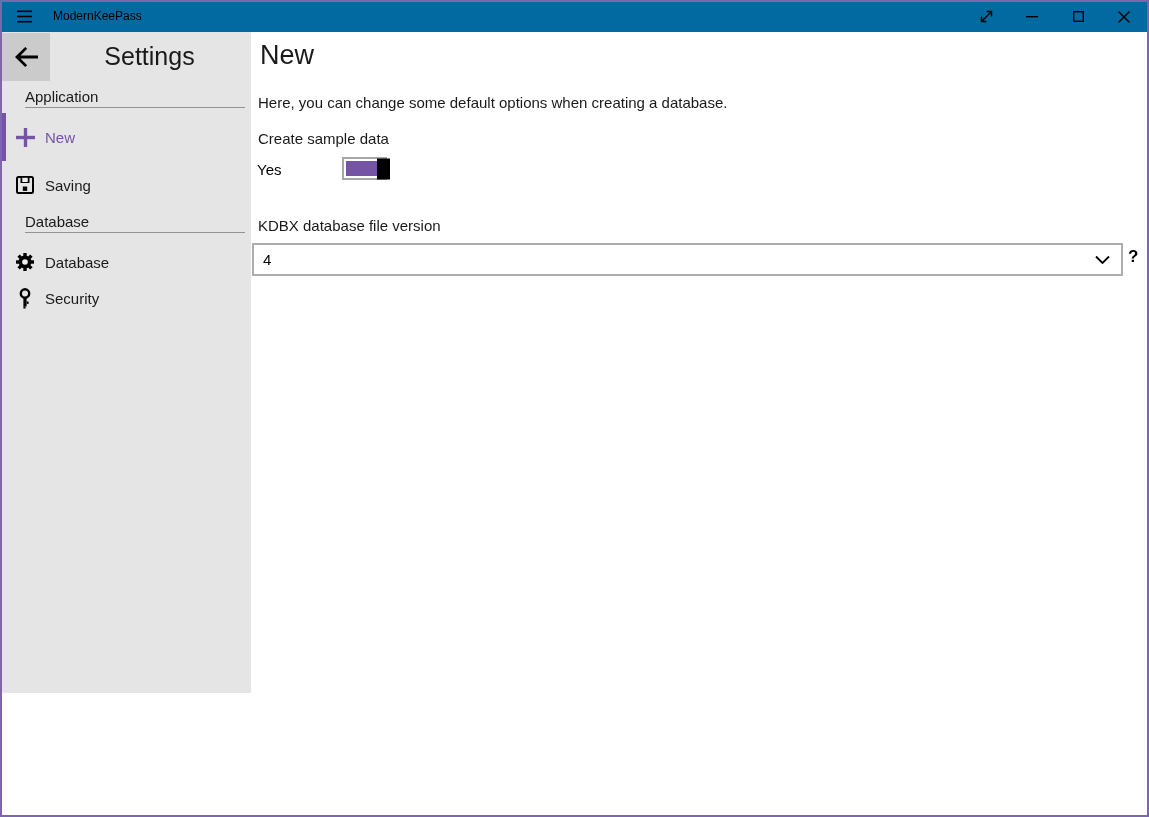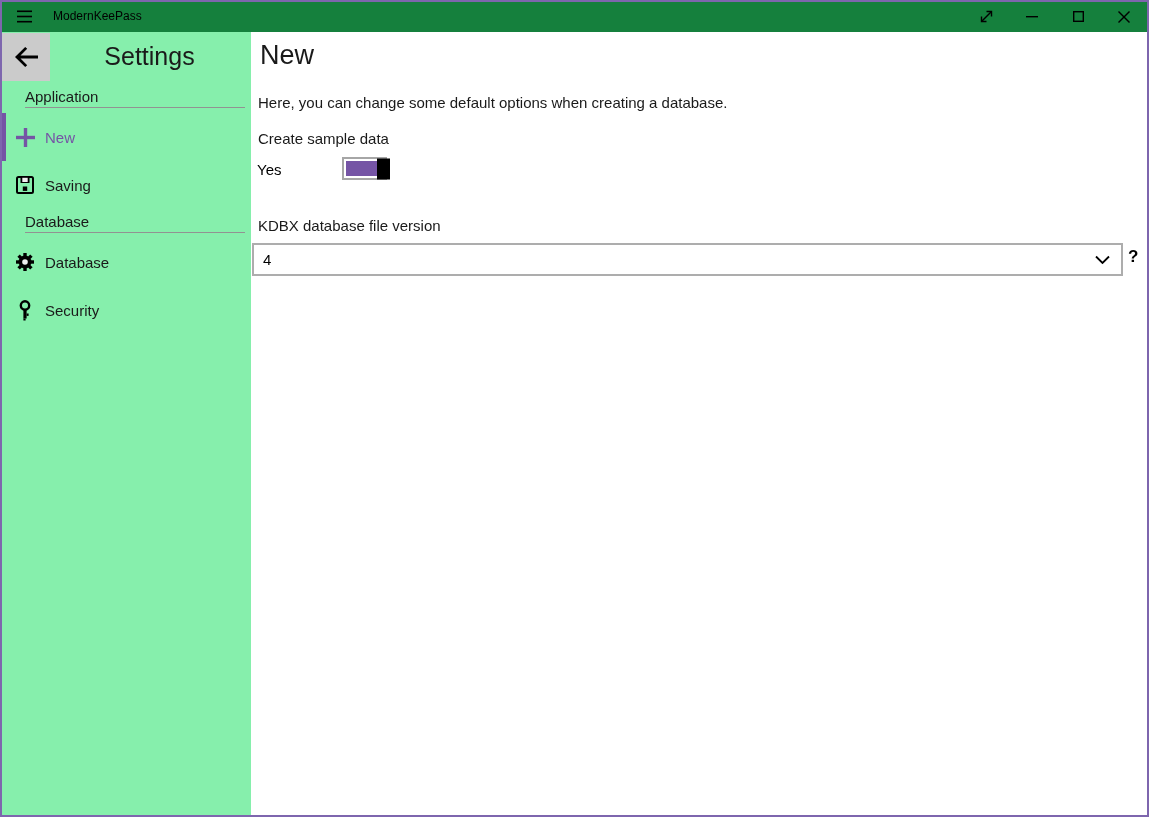--- a/index.html
+++ b/index.html
@@ -5,29 +5,29 @@
   * { margin:0; padding:0; box-sizing:border-box; }
   html,body { background:#fff; }
   body { font-family:"Liberation Sans", sans-serif; color:#1a1a1a; }
   .window {
     position:relative; width:1149px; height:817px; background:#fff; overflow:hidden;
   }
   .window-border {
     position:absolute; inset:0; border:2px solid #7e66ae; pointer-events:none; z-index:99;
   }
   
-  .titlebar { position:absolute; left:0; top:0; width:1149px; height:32px; background:#15803d; }
+  .titlebar { position:absolute; left:0; top:0; width:1149px; height:32px; background:#0369a1; }
   .hamburger-btn { position:absolute; left:2px; top:2px; width:45px; height:29px;
     display:flex; align-items:center; justify-content:center; background:transparent; border:none; cursor:pointer; }
   .app-title { position:absolute; left:53px; top:9px; font-size:12px; color:#000; white-space:nowrap; }
   .win-controls { position:absolute; right:2px; top:2px; height:29px; display:flex; }
   .win-btn { width:46px; height:29px; display:flex; align-items:center; justify-content:center;
     background:transparent; border:none; cursor:pointer; }
   
-  .sidebar { position:absolute; left:0; top:32px; width:251px; height:785px; background:#86efac; }
+  .sidebar { position:absolute; left:0; top:32px; width:251px; height:661px; background:#e5e5e5; }
   .back-btn { position:absolute; left:2px; top:1px; width:48px; height:48px; background:#cbcbcb;
     border:none; display:flex; align-items:center; justify-content:center; cursor:pointer; }
   .settings-heading { position:absolute; left:48px; top:10px; width:203px; text-align:center;
     font-size:25px; color:#1a1a1a; }
   .section-label { position:absolute; left:25px; font-size:15px; color:#1a1a1a; }
   .section-rule { position:absolute; left:25px; width:220px; height:1px; background:#929292; }
   .nav-item { position:absolute; left:0; width:251px; height:48px; display:flex; align-items:center; cursor:pointer; }
   .nav-item .icon-box { position:absolute; left:14px; width:22px; height:22px;
     display:flex; align-items:center; justify-content:center; }
   .nav-item .nav-label { position:absolute; left:45px; font-size:15px; }
@@ -154,21 +154,21 @@
             <line x1="3.6" y1="3.6" x2="16.4" y2="16.4"></line>
             <line x1="16.4" y1="3.6" x2="3.6" y2="16.4"></line>
           </g>
           <circle cx="10" cy="10" r="6.5" fill="#000"></circle>
           <circle cx="10" cy="10" r="2.8" fill="#efeff0"></circle>
         </svg>
       </span>
       <span class="nav-label">Database</span>
     </div>
 
-    <div class="nav-item" style="top:254px">
+    <div class="nav-item" style="top:242px">
       <span class="icon-box">
         <svg width="14" height="21" viewBox="0 0 14 21">
           <circle cx="7" cy="5.5" r="4.2" fill="none" stroke="#000" stroke-width="2.4"></circle>
           <rect x="5.4" y="9.5" width="3.2" height="9" fill="#000"></rect>
           <rect x="5.4" y="18.5" width="2.2" height="2" fill="#000"></rect>
           <rect x="8.6" y="13.5" width="2" height="2.4" fill="#000"></rect>
         </svg>
       </span>
       <span class="nav-label">Security</span>
     </div>

